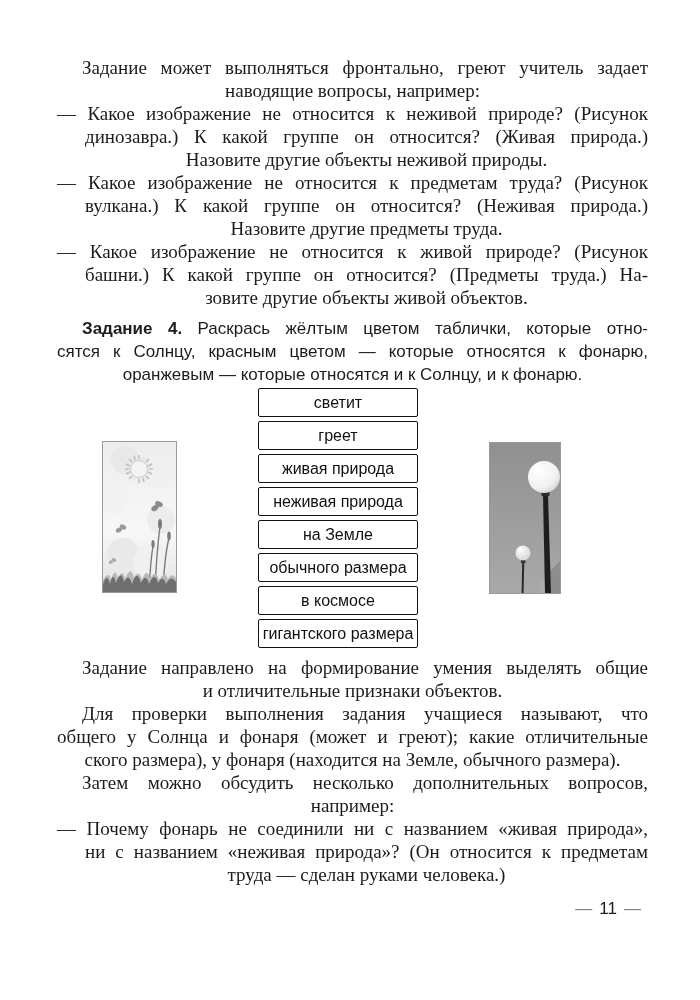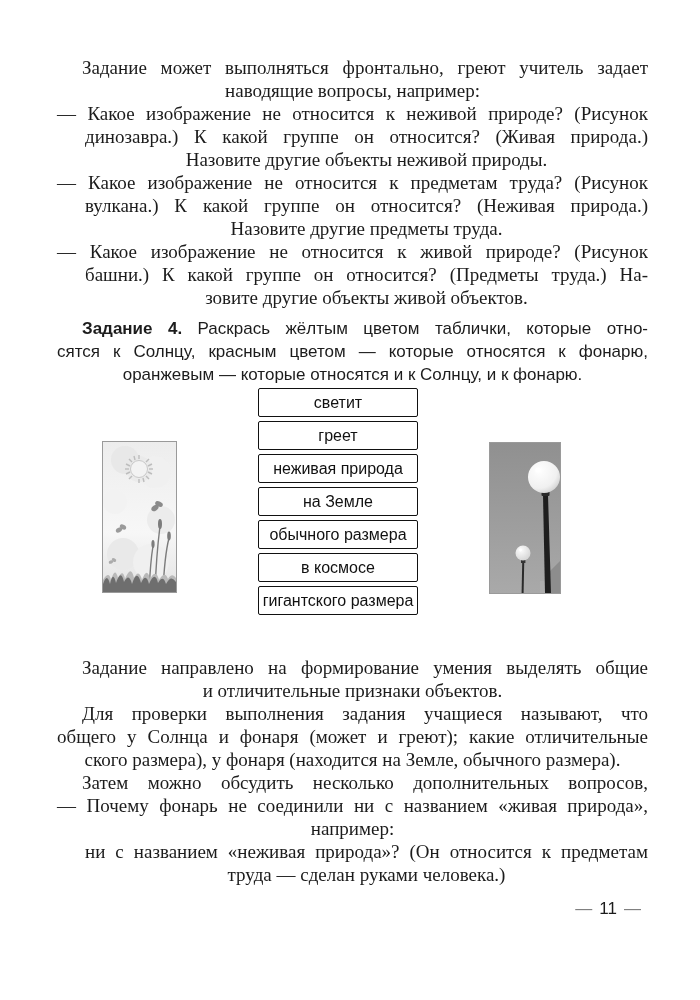--- a/index.html
+++ b/index.html
@@ -163,20 +163,23 @@
     </div>
 
     <div class="boxes">
       <div class="label-box">
           <span>светит</span>
         </div>
       <div class="label-box">
           <span>греет</span>
         </div>
       <div class="label-box">
+          <span>живая природа</span>
+        </div>
+      <div class="label-box">
           <span>неживая природа</span>
         </div>
       <div class="label-box">
           <span>на Земле</span>
         </div>
       <div class="label-box">
           <span>обычного размера</span>
         </div>
       <div class="label-box">
           <span>в космосе</span>
@@ -225,22 +228,22 @@
     </div>
   </div>
 
   <div class="commentary">
     <div class="ln ind j">Задание направлено на формирование умения выделять общие</div>
     <div class="ln">и отличительные признаки объектов.</div>
     <div class="ln ind j">Для проверки выполнения задания учащиеся называют, что</div>
     <div class="ln j">общего у Солнца и фонаря (может и греют); какие отличительные</div>
     <div class="ln">ского размера), у фонаря (находится на Земле, обычного размера).</div>
     <div class="ln ind j">Затем можно обсудить несколько дополнительных вопросов,</div>
+    <div class="ln">например:</div>
     <div class="ln hang j">— Почему фонарь не соединили ни с названием «живая природа»,</div>
-    <div class="ln">например:</div>
     <div class="ln cont j">ни с названием «неживая природа»? (Он относится к предметам</div>
     <div class="ln cont">труда — сделан руками человека.)</div>
   </div>
 
   <div class="footer">
     <span class="pgdash">—</span><span>11</span><span class="pgdash">—</span>
   </div>
 
 </div>
 

